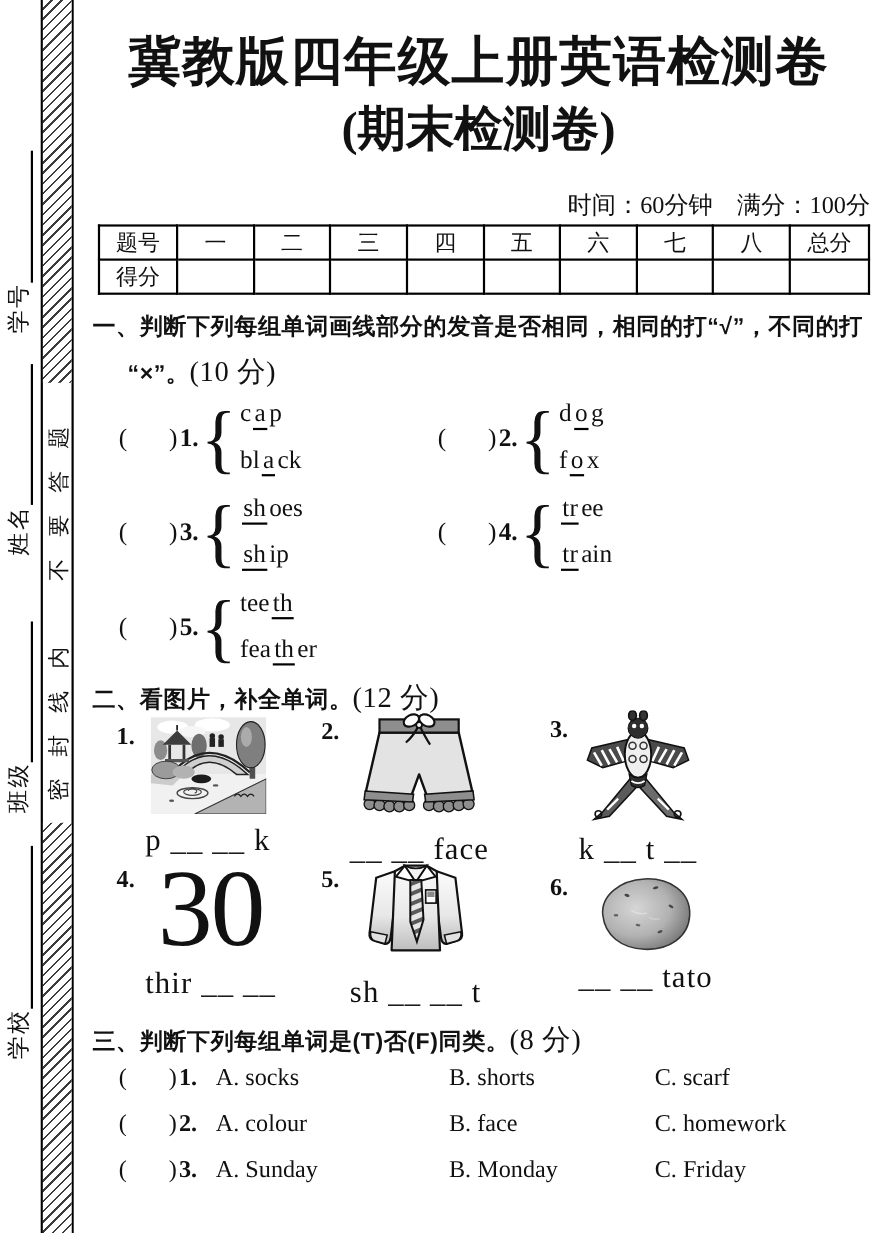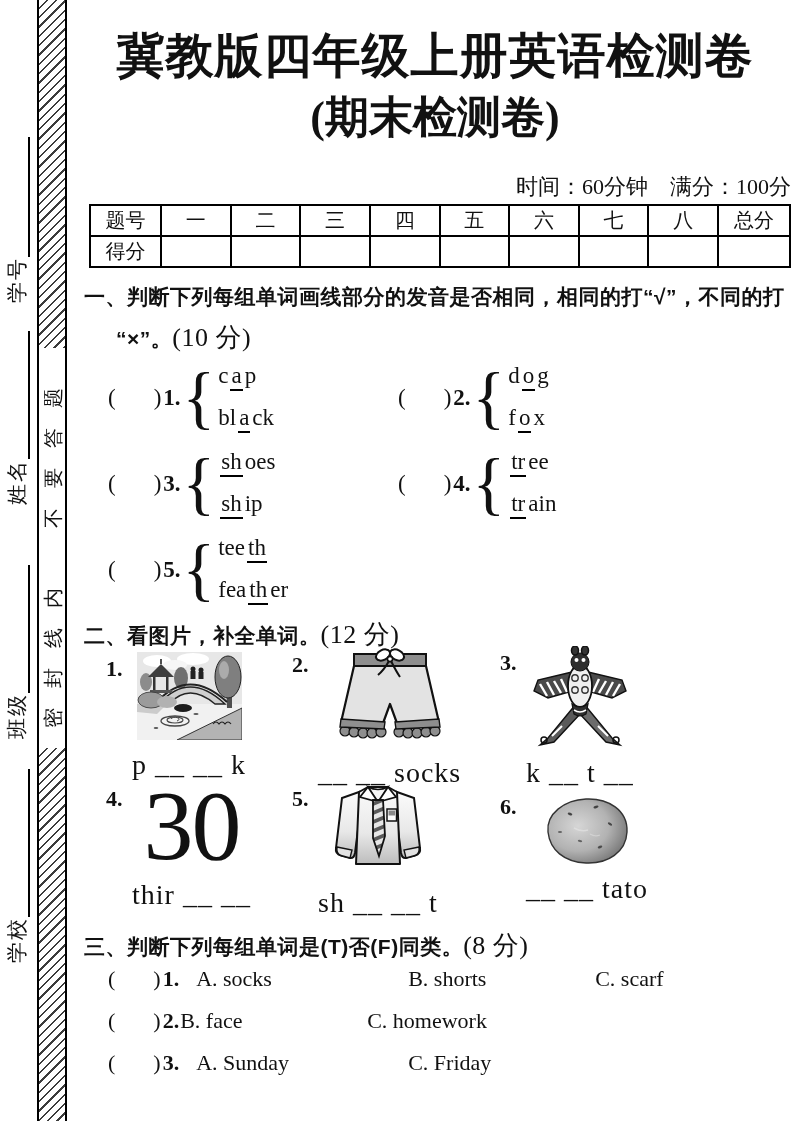--- a/index.html
+++ b/index.html
@@ -252,21 +252,21 @@
       <path d="M20,18 L8,70 L8,78 L48,78 L56,56 L64,78 L104,78 L104,70 L92,18 Z" fill="#e3e3e3" stroke="#111" stroke-width="2.2" stroke-linejoin="round"></path>
       <path d="M7,71 L51,74 L50,81 L6,79 Z" fill="#8e8e8e" stroke="#111" stroke-width="1.4"></path>
       <path d="M61,74 L105,71 L106,79 L62,81 Z" fill="#8e8e8e" stroke="#111" stroke-width="1.4"></path>
       <rect x="20" y="6" width="72" height="12" fill="#8e8e8e" stroke="#111" stroke-width="2"></rect>
       <ellipse cx="49" cy="7" rx="7.5" ry="5" fill="#ffffff" stroke="#111" stroke-width="2" transform="rotate(-28 49 7)"></ellipse>
       <ellipse cx="63" cy="7" rx="7.5" ry="5" fill="#ffffff" stroke="#111" stroke-width="2" transform="rotate(28 63 7)"></ellipse>
       <circle cx="56" cy="11" r="2.6" fill="#fff" stroke="#111" stroke-width="1.6"></circle>
       <path d="M55,13 q-5,9 -11,14" stroke="#111" stroke-width="2" fill="none"></path>
       <path d="M57,13 q5,10 9,16" stroke="#111" stroke-width="2" fill="none"></path>
     </svg>
-    <span class="pic-answer">__ __ socks</span>
+    <span class="pic-answer">__ __ face</span>
   </div>
 </div>
 
 <div class="pic-item" style="left:500px;top:646px">
   <span class="pic-num">3.</span>
   <div class="pic-body">
     <svg width="96" height="102" viewBox="0 0 96 102">
       <polygon points="44,58 16,92 8,99 22,96 50,66" fill="#5a5a5a" stroke="#111" stroke-width="1.4"></polygon>
       <polygon points="52,58 80,92 88,99 74,96 46,66" fill="#6b6b6b" stroke="#111" stroke-width="1.4"></polygon>
       <path d="M20,90 L30,80" stroke="#fff" stroke-width="2"></path>
@@ -373,23 +373,25 @@
     <span class="pnum">1.</span>
   <span class="optA">A. socks</span>
   <span class="optB">B. shorts</span>
   <span class="optC">C. scarf</span>
 </div>
 <div class="opt-row" style="top:1008px">
   <span>(</span>
     <span class="psp"></span>
     <span>)</span>
     <span class="pnum">2.</span>
+  <span class="optA">A. colour</span>
   <span class="optB">B. face</span>
   <span class="optC">C. homework</span>
 </div>
 <div class="opt-row" style="top:1050px">
   <span>(</span>
     <span class="psp"></span>
     <span>)</span>
     <span class="pnum">3.</span>
   <span class="optA">A. Sunday</span>
+  <span class="optB">B. Monday</span>
   <span class="optC">C. Friday</span>
 </div>
 
 </body></html>

